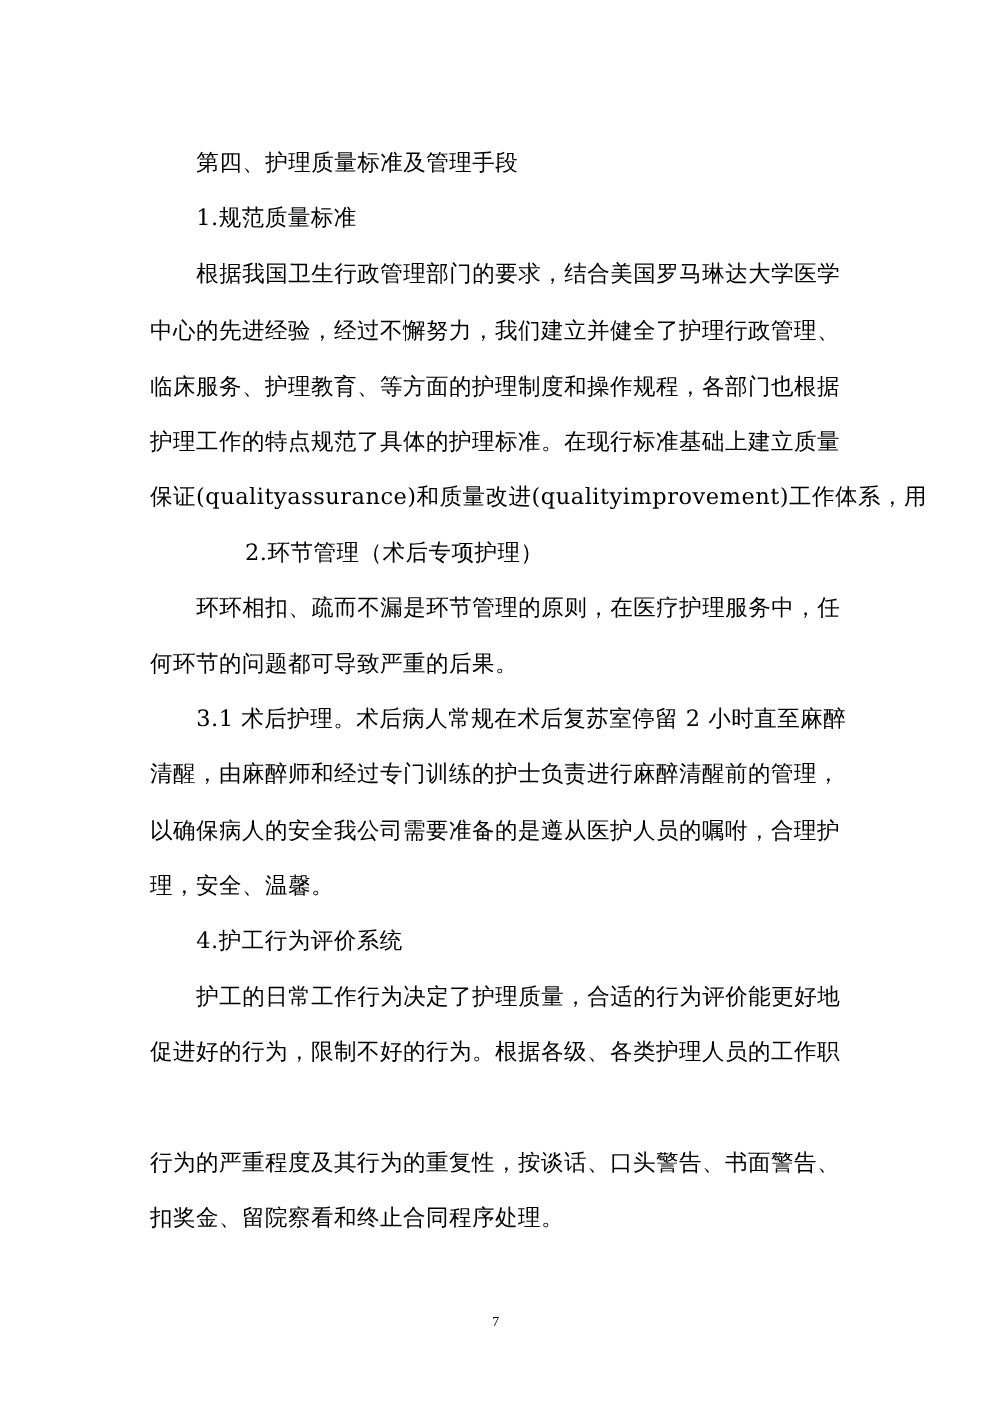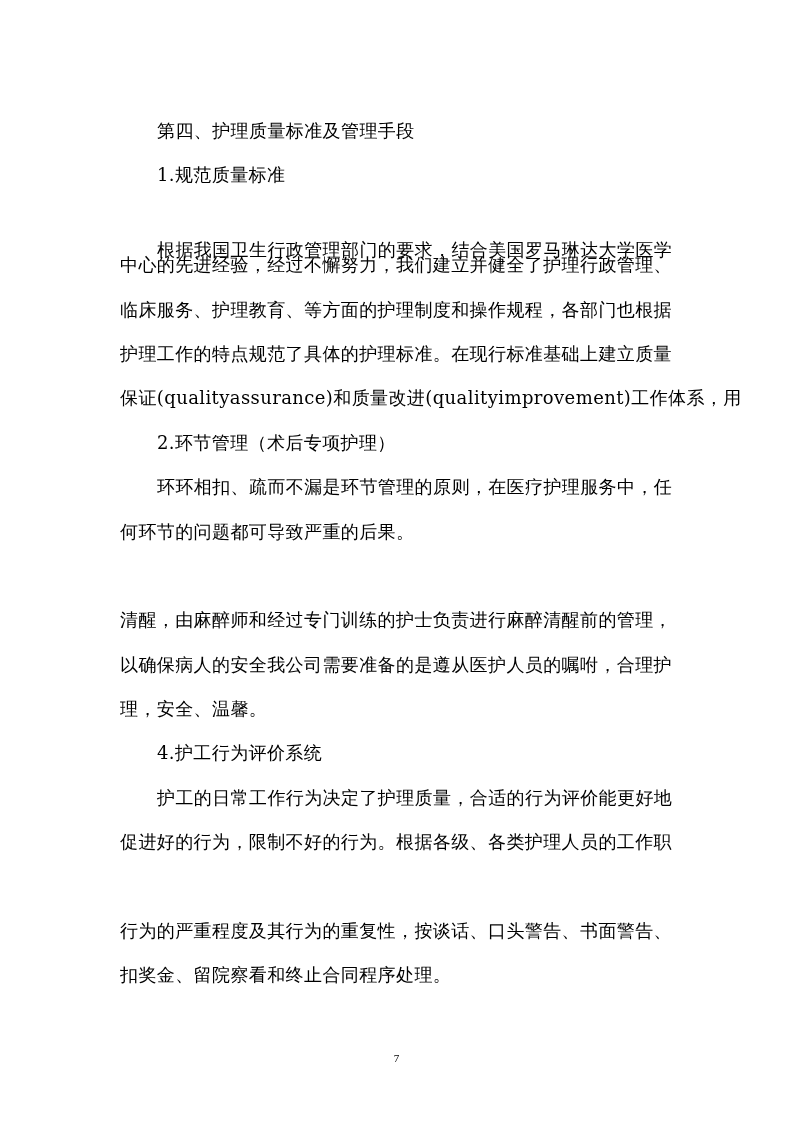--- a/index.html
+++ b/index.html
@@ -45,28 +45,29 @@
       font-size: 11px;
       color: #000000;
     }
   </style>
 </head>
 <body>
 
 <div class="page">
   <div class="line indent" style="top: 108px;">第四、护理质量标准及管理手段</div>
   <div class="line indent" style="top: 152px;">1.规范质量标准</div>
-  <div class="line indent" style="top: 197px; margin-top: 30px;">根据我国卫生行政管理部门的要求，结合美国罗马琳达大学医学</div>
+  <div class="line indent" style="top: 197px;">根据我国卫生行政管理部门的要求，结合美国罗马琳达大学医学</div>
   <div class="line" style="top: 242px;">中心的先进经验，经过不懈努力，我们建立并健全了护理行政管理、</div>
   <div class="line" style="top: 287px;">临床服务、护理教育、等方面的护理制度和操作规程，各部门也根据</div>
   <div class="line" style="top: 375px;">保证(qualityassurance)和质量改进(qualityimprovement)工作体系，用</div>
   <div class="line" style="top: 331px;">护理工作的特点规范了具体的护理标准。在现行标准基础上建立质量</div>
-  <div class="line indent" style="top: 420px;">2.环节管理（术后专项护理）</div>
+  <div class="line indent" style="top: 420px; margin-left: 39px;">2.环节管理（术后专项护理）</div>
   <div class="line indent" style="top: 464px;">环环相扣、疏而不漏是环节管理的原则，在医疗护理服务中，任</div>
   <div class="line" style="top: 509px;">何环节的问题都可导致严重的后果。</div>
+  <div class="line indent" style="top: 553px;">3.1 术后护理。术后病人常规在术后复苏室停留 2 小时直至麻醉</div>
   <div class="line" style="top: 597px;">清醒，由麻醉师和经过专门训练的护士负责进行麻醉清醒前的管理，</div>
   <div class="line" style="top: 642px;">以确保病人的安全我公司需要准备的是遵从医护人员的嘱咐，合理护</div>
   <div class="line" style="top: 686px;">理，安全、温馨。</div>
   <div class="line indent" style="top: 730px;">4.护工行为评价系统</div>
   <div class="line indent" style="top: 775px;">护工的日常工作行为决定了护理质量，合适的行为评价能更好地</div>
   <div class="line" style="top: 819px;">促进好的行为，限制不好的行为。根据各级、各类护理人员的工作职</div>
   <div class="line" style="top: 908px;">行为的严重程度及其行为的重复性，按谈话、口头警告、书面警告、</div>
   <div class="line" style="top: 952px;">扣奖金、留院察看和终止合同程序处理。</div>
 
   <div class="page-number">7</div>

